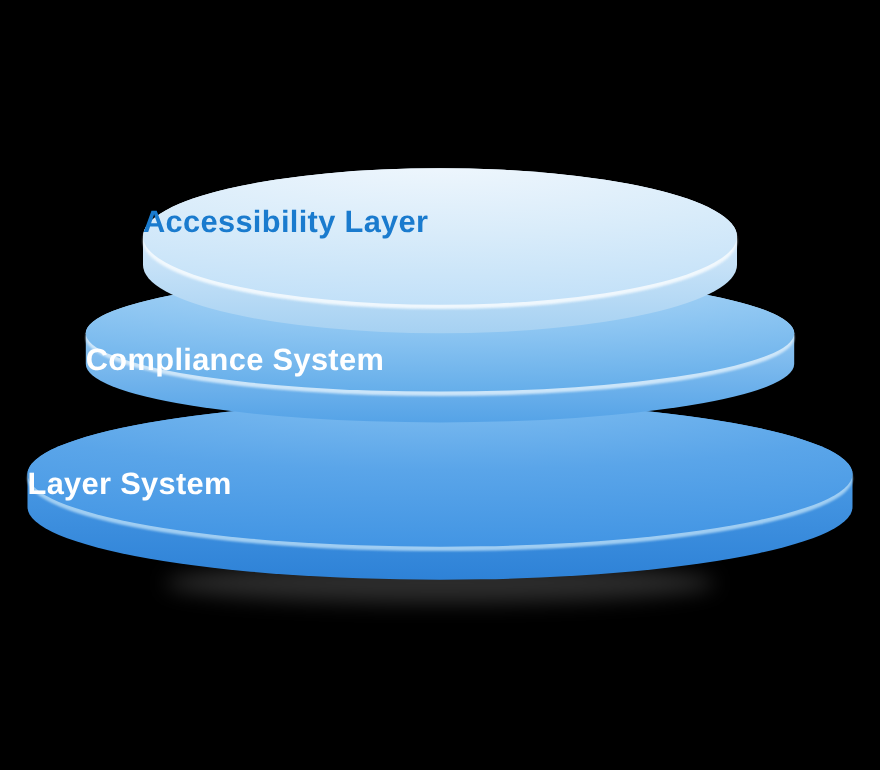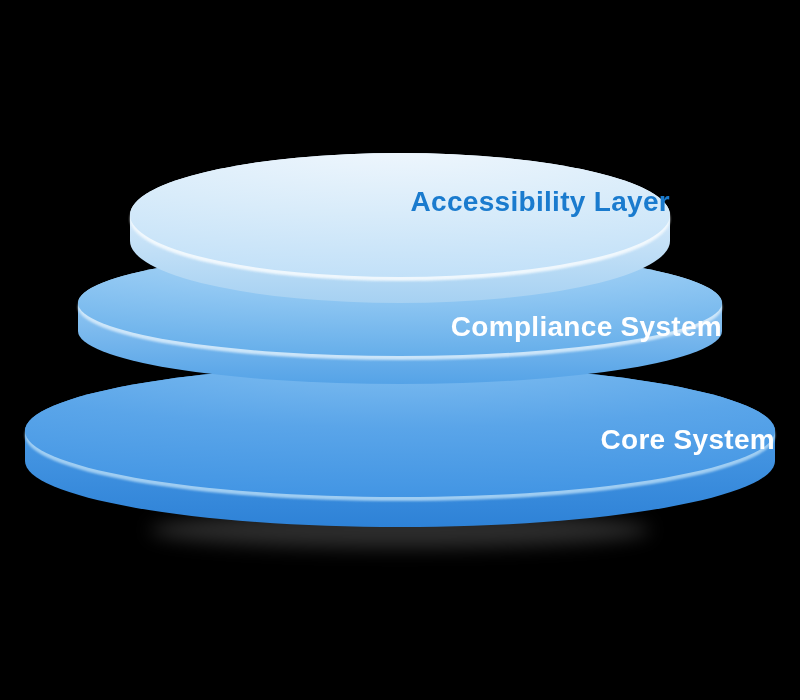--- a/index.html
+++ b/index.html
@@ -61,21 +61,21 @@
     background: radial-gradient(ellipse 130% 115% at 50% -8%,
                  var(--surf-top) 0%,
                  var(--surf-mid) 48%,
                  var(--surf-bot) 100%);
   }
   .disc .label {
     position: absolute;
     left: 0;
     top: var(--label-top);
     width: 100%;
-    text-align: right;
+    text-align: left;
     font-size: 28px;
     font-weight: 600;
     letter-spacing: 0.3px;
     color: var(--label-color);
     line-height: 32px;
     user-select: none;
   }
   .disc-top    { z-index: 3; }
   .disc-middle { z-index: 2; }
   .disc-bottom { z-index: 1; }
@@ -84,21 +84,21 @@
 <body>
 
 <div class="stage">
 
   <div class="ground-shadow"></div>
 
   <div class="disc disc-bottom" style="left: 25px; top: 365px; width: 750px; height: 162px; --h: 132px; --rim: 30px; --label-top: 59px; --surf-top: #83c0f1; --surf-mid: #5aa5e9; --surf-bot: #3f93e3; --side-top: #4e9de6; --side-bot: #2e82d7; --edge: #abd5f5; --label-color: #ffffff;">
     <div class="side"></div>
     <div class="edge"></div>
     <div class="surface"></div>
-    <div class="label">Core System</div>
+    <div class="label">Layer System</div>
   </div>
 
   <div class="disc disc-middle" style="left: 78px; top: 250px; width: 644px; height: 134px; --h: 106px; --rim: 28px; --label-top: 61px; --surf-top: #bcdef8; --surf-mid: #8ec6f2; --surf-bot: #60abe9; --side-top: #9acbf3; --side-bot: #55a3e7; --edge: #d6ebfb; --label-color: #ffffff;">
     <div class="side"></div>
     <div class="edge"></div>
     <div class="surface"></div>
     <div class="label">Compliance System</div>
   </div>
 
   <div class="disc disc-top" style="left: 130px; top: 153px; width: 540px; height: 150px; --h: 124px; --rim: 26px; --label-top: 33px; --surf-top: #f0f7fd; --surf-mid: #d9ecfa; --surf-bot: #bfdff8; --side-top: #dcedfb; --side-bot: #a6d1f2; --edge: #f6fbfe; --label-color: #1a7bce;">

